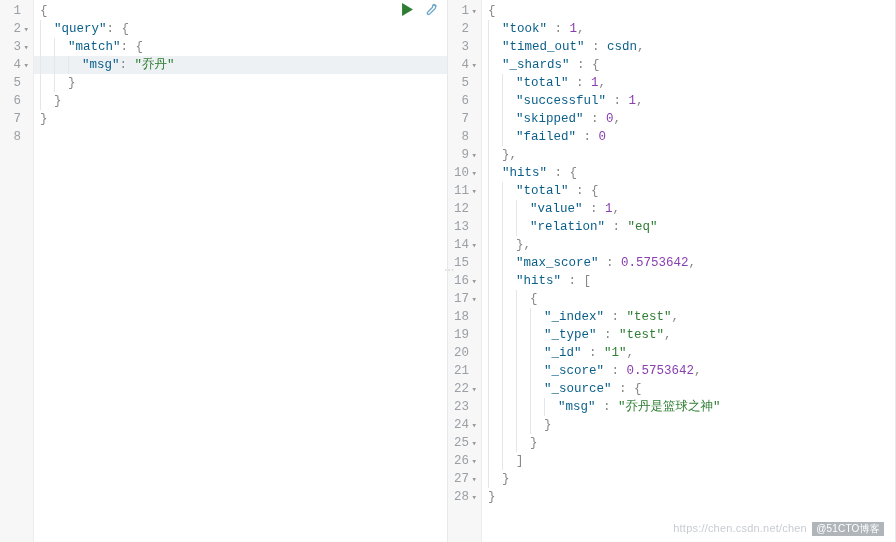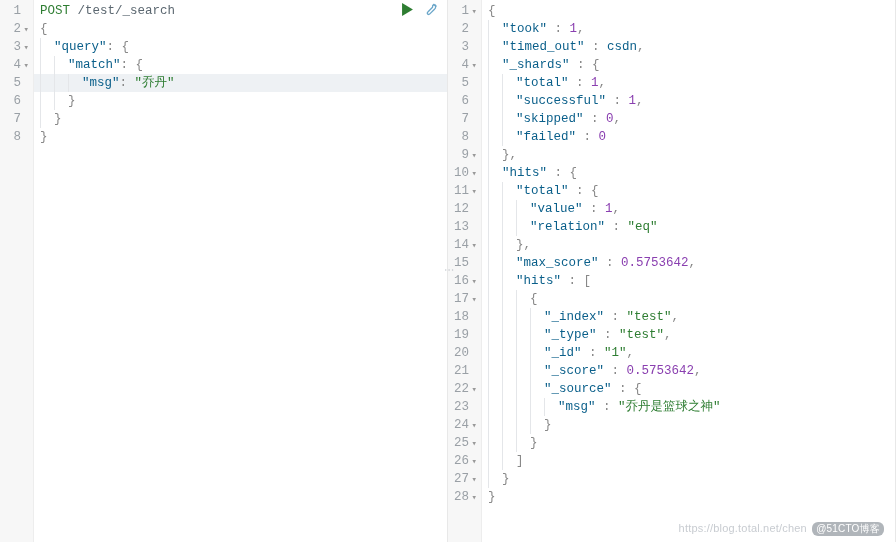--- a/index.html
+++ b/index.html
@@ -109,21 +109,21 @@
     bottom: 6px;
     color: #c8ccd1;
     font-family: -apple-system, BlinkMacSystemFont, "Segoe UI", sans-serif;
     font-size: 11px;
     letter-spacing: .2px;
   }
   .watermark .badge {
     display: inline-block;
     background: #b0b5ba;
     color: #fff;
-    border-radius: 6px;
+    border-radius: 0;
     padding: 0 4px;
     vertical-align: middle;
     margin-left: 2px;
     font-size: 10px;
   }
 </style>
 </head>
 <body>
 
 <div class="split">
@@ -146,21 +146,20 @@
               <path d="M1 0 L11 6 L1 12 Z" fill="#2e7d32"></path>
             </svg>
         </span>
         <span>
           <svg width="15" height="15" viewBox="0 0 16 16" fill="none" stroke="#6aa6c9" stroke-width="1.4">
             <path d="M10.5 2.5a3 3 0 0 1 .7 5.2l-5 5a1.5 1.5 0 1 1-2.1-2.1l5-5A3 3 0 0 1 10.5 2.5z" stroke-linejoin="round"></path>
             <path d="M11.5 3 l1.8 1.8"></path>
           </svg>
         </span>
       </div>
-    <div class="row"><span class="t-post">POST</span><span> </span><span class="t-path">/test/_search</span></div>
         <div class="row"><span class="t-punc">{</span></div>
         <div class="row"><span class="ind"></span><span class="t-key">"query"</span><span class="t-punc">: {</span></div>
         <div class="row"><span class="ind"></span><span class="ind"></span><span class="t-key">"match"</span><span class="t-punc">: {</span></div>
         <div class="row hl"><span class="ind"></span><span class="ind"></span><span class="ind"></span><span class="t-key">"msg"</span><span class="t-punc">: </span><span class="t-str">"乔丹"</span></div>
         <div class="row"><span class="ind"></span><span class="ind"></span><span class="t-punc">}</span></div>
         <div class="row"><span class="ind"></span><span class="t-punc">}</span></div>
         <div class="row"><span class="t-punc">}</span></div>
       </div>
   </div>
 
@@ -224,15 +223,15 @@
         <div class="row"><span class="ind"></span><span class="ind"></span><span class="t-punc">]</span></div>
         <div class="row"><span class="ind"></span><span class="t-punc">}</span></div>
         <div class="row"><span class="t-punc">}</span></div>
       </div>
   </div>
 
   <div class="divider-handle">⋮</div>
 </div>
 
 <div class="watermark">
-  <span>https://blog.total.net/chen</span>
+  <span>https://chen.csdn.net/chen</span>
   <span class="badge">@51CTO博客</span>
 </div>
 
 </body></html>

